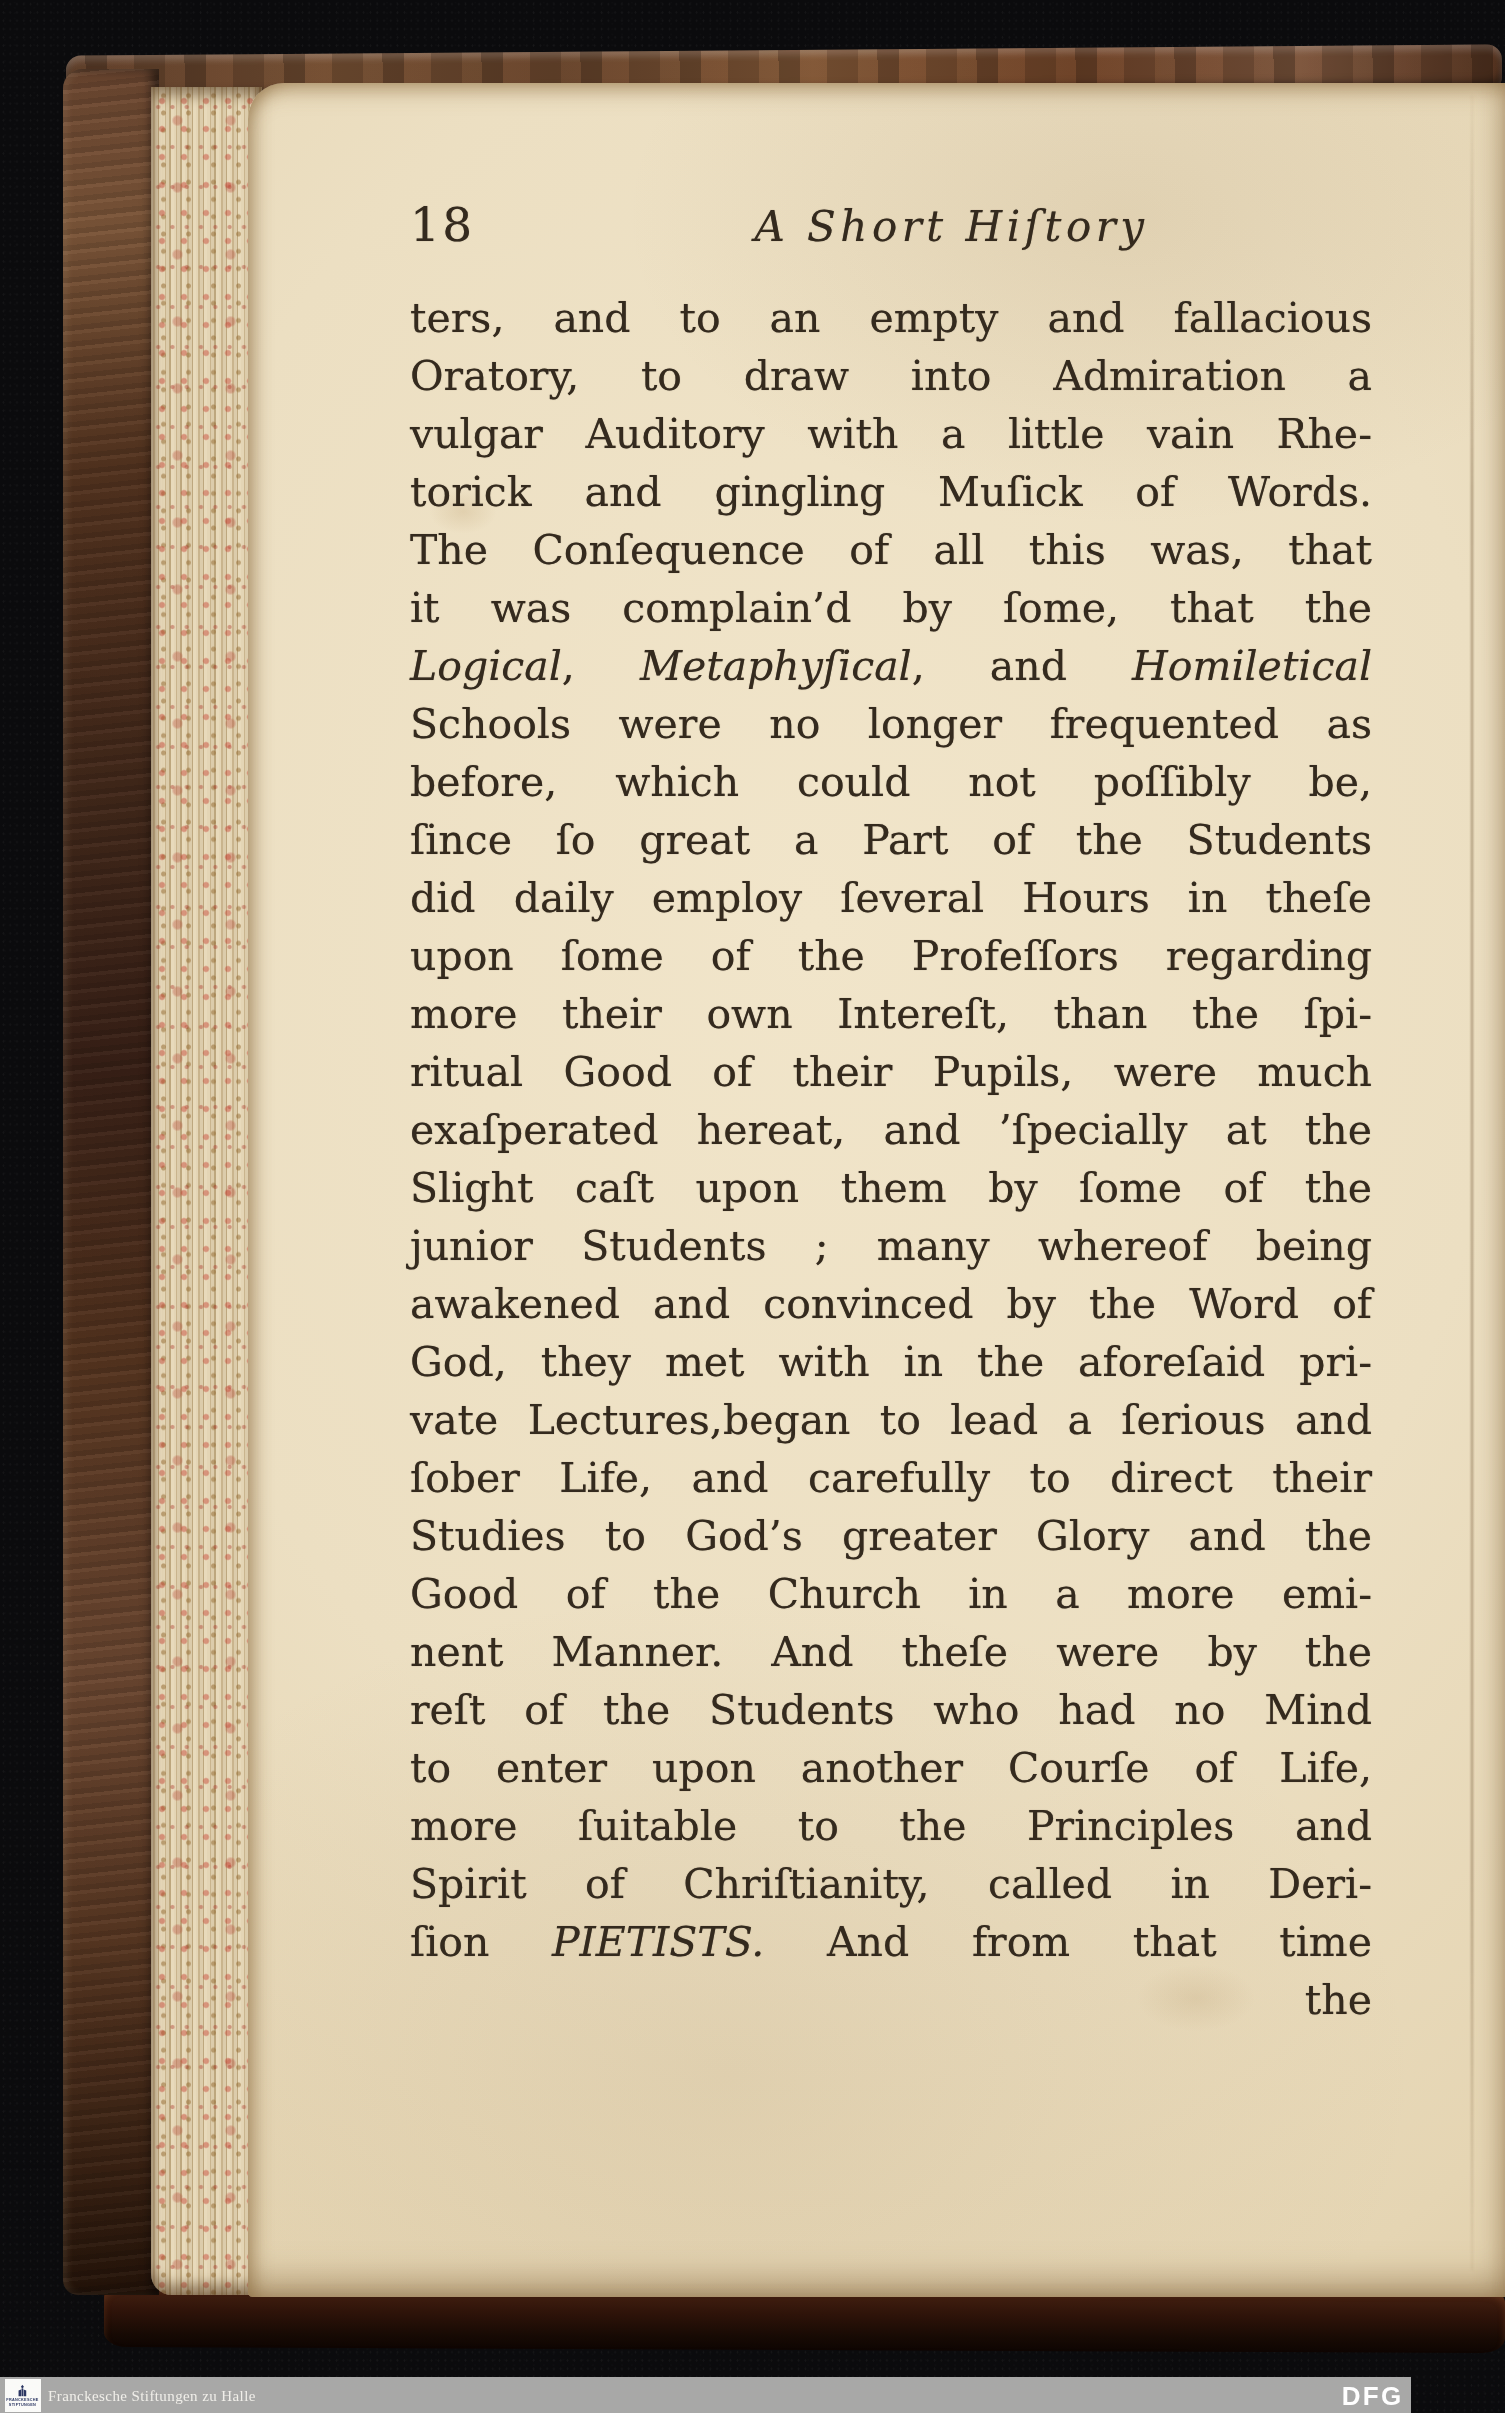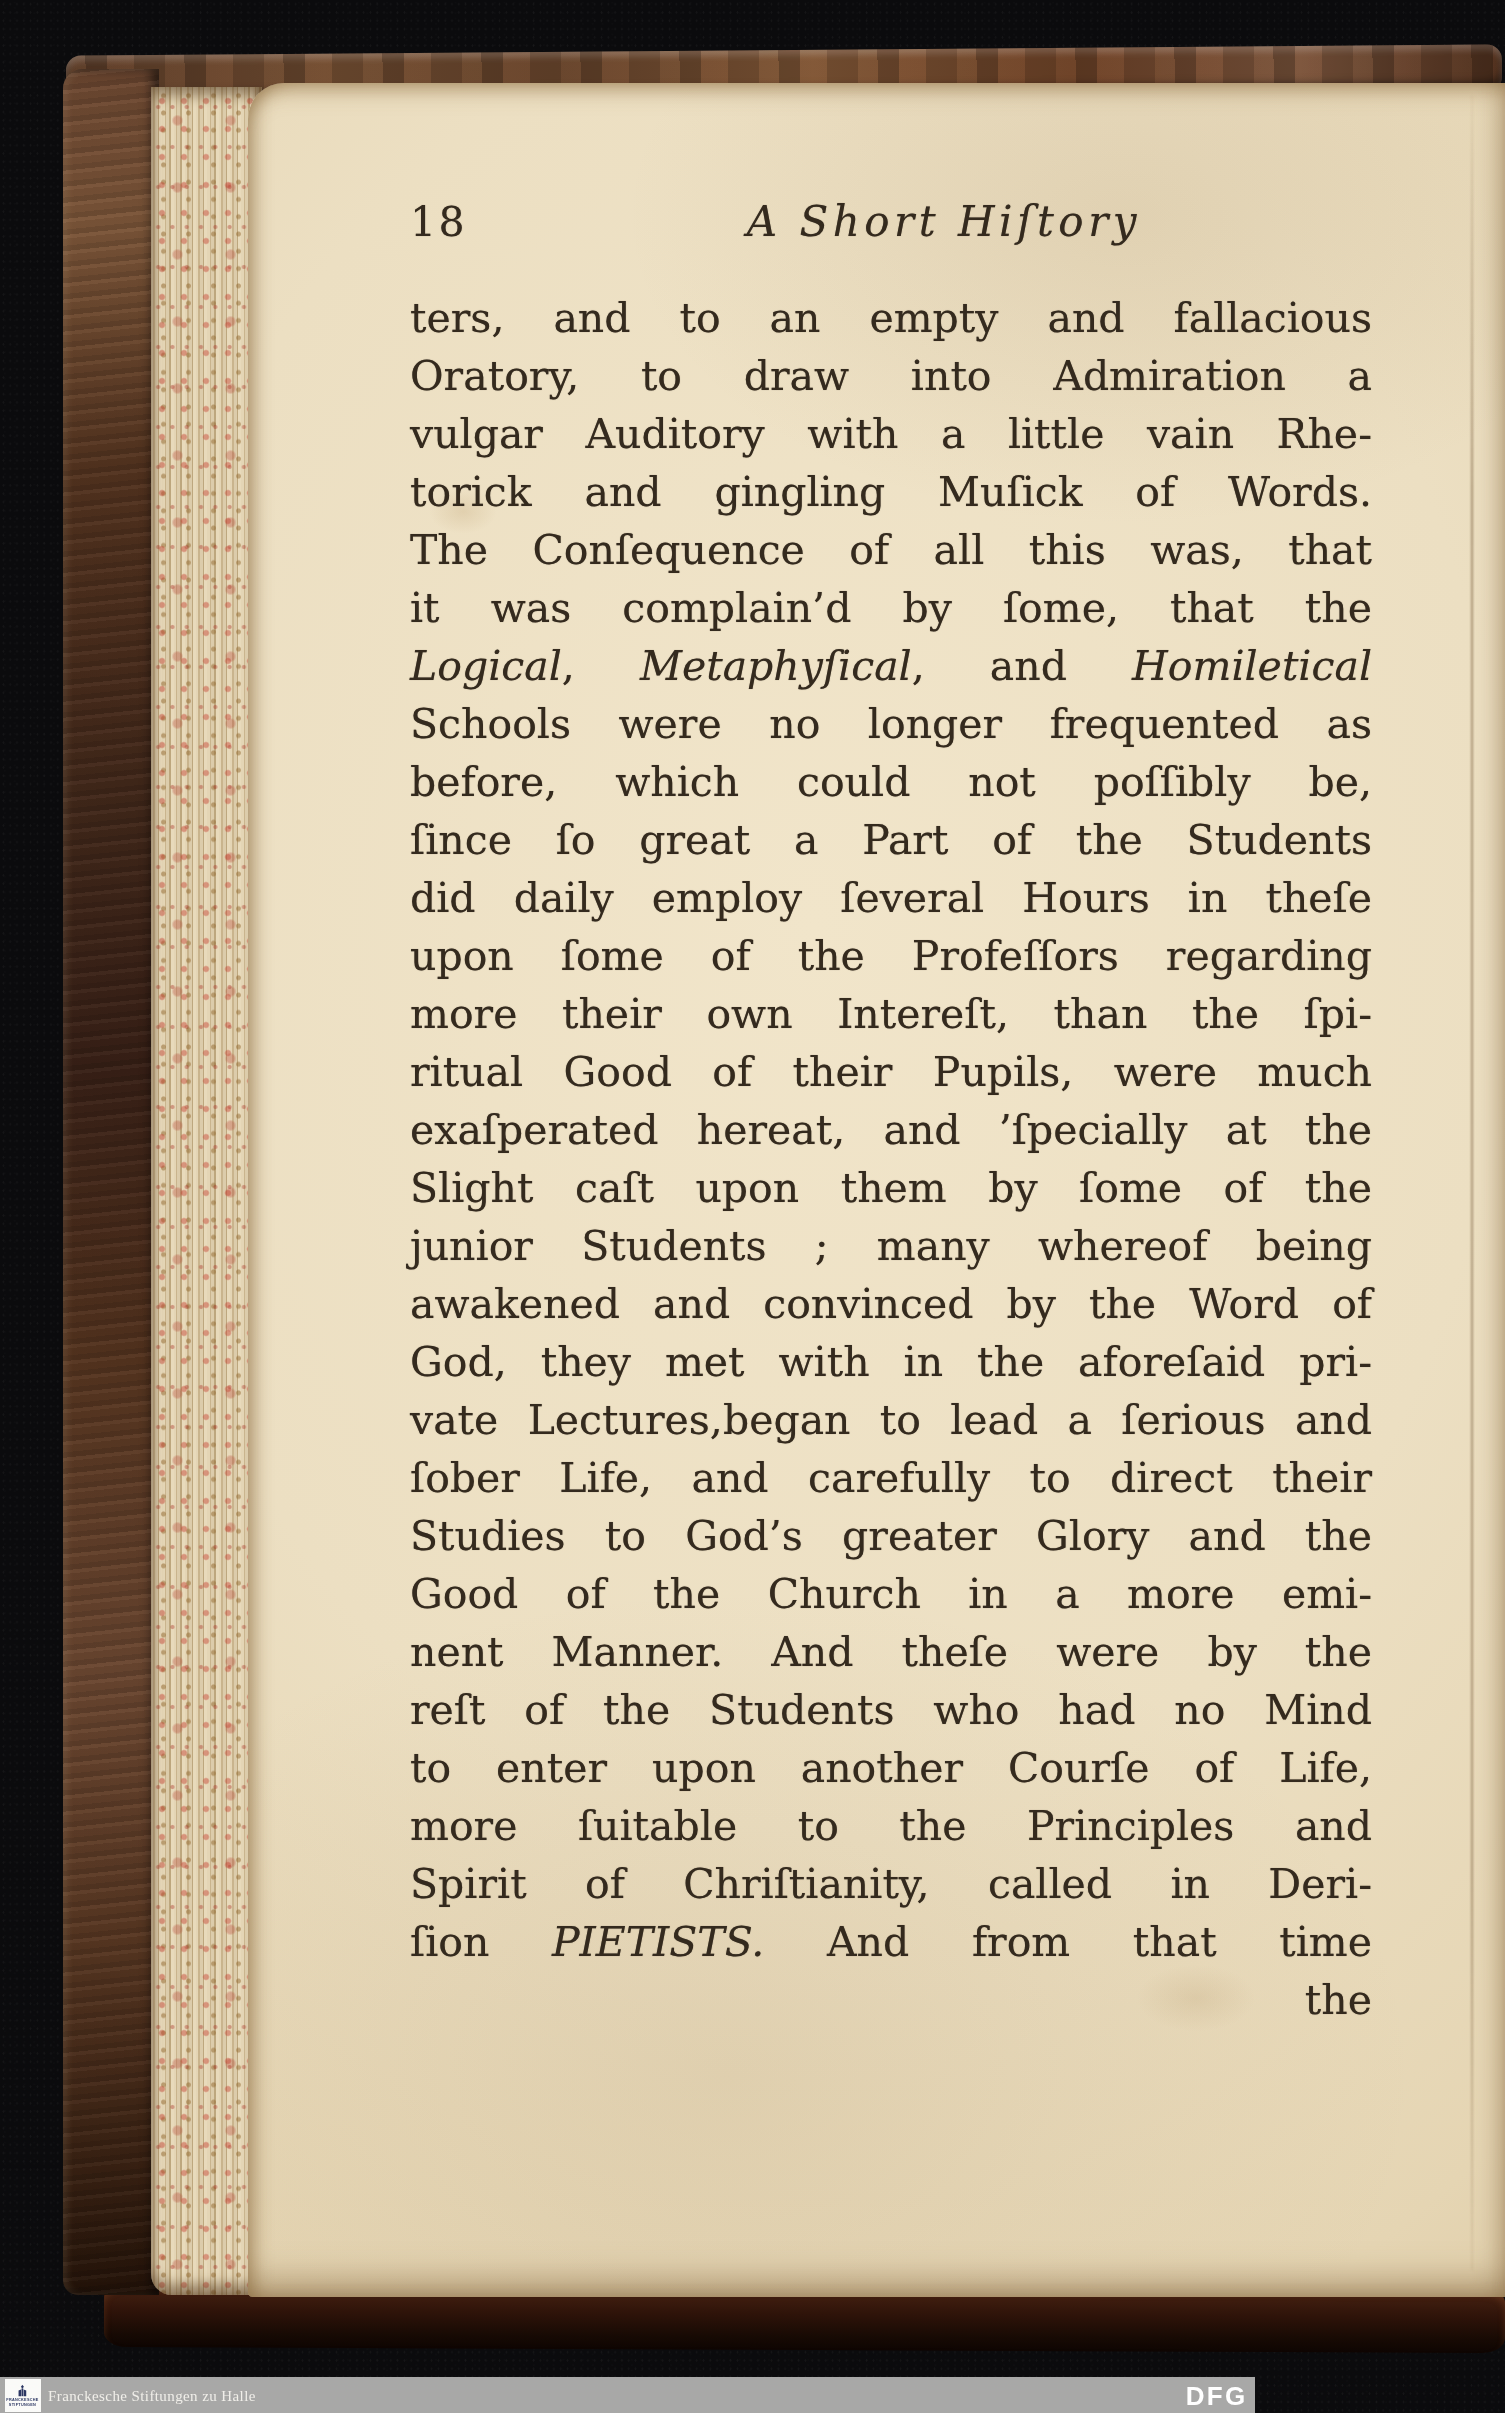--- a/index.html
+++ b/index.html
@@ -87,30 +87,30 @@
   .stain.s2{left:888px;top:1881px;width:120px;height:68px;background:radial-gradient(rgba(150,110,55,.12),transparent 70%);}
   .stain.s3{left:68px;top:1219px;width:53px;height:83px;background:radial-gradient(rgba(170,125,60,.18),transparent 70%);}
 
   
   .textblock{
     position:absolute;left:410px;top:197px;width:962px;z-index:6;
     color:#342a1e;
     text-shadow:0 0 0.8px rgba(52,42,30,.6);
   }
   .header-row{display:flex;align-items:baseline;height:78px;}
-  .pagenum{font-size:41px;letter-spacing:2.3px;}
+  .pagenum{font-size:47px;letter-spacing:2.3px;}
   .running-title{font-style:italic;font-size:42px;letter-spacing:4.5px;margin-left:280px;}
   .body{margin-top:14px;font-size:41px;line-height:58px;word-spacing:1.5px;}
   .line{text-align:justify;text-align-last:justify;}
   .line-right{text-align:center;text-align-last:right;}
   .ital{font-style:italic;}
 
   
   .bottom-bar{
-    position:absolute;left:0;top:2377px;width:1255px;height:37px;z-index:10;
+    position:absolute;left:0;top:2377px;width:1411px;height:37px;z-index:10;
     background:#a8a8a7;
   }
   .logo-box{
     position:absolute;left:4.5px;top:2.3px;width:36px;height:33px;
     background:#fafaf8;display:flex;flex-direction:column;align-items:center;justify-content:center;gap:0.8px;
   }
   .logo-glyph{width:12.8px;height:12.8px;display:block;}
   .logo-caption{
     font-family:"Liberation Sans",sans-serif;font-size:3.8px;line-height:4.5px;
     color:#2c3763;text-align:center;letter-spacing:0.3px;font-weight:bold;

